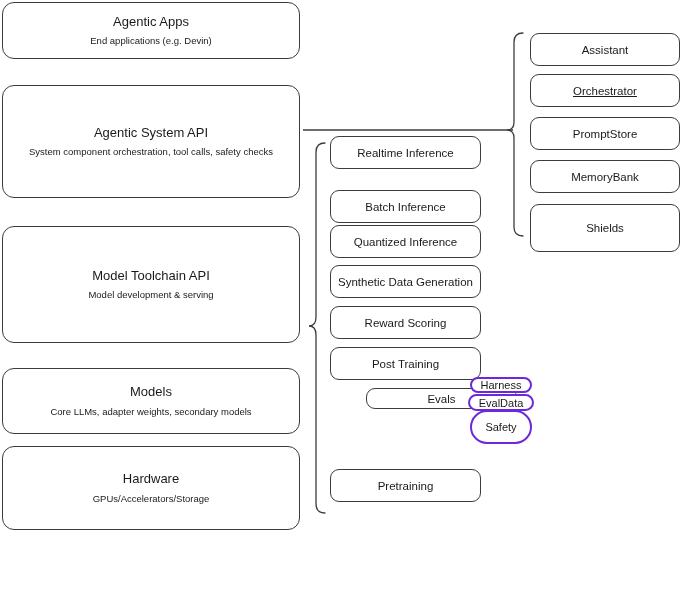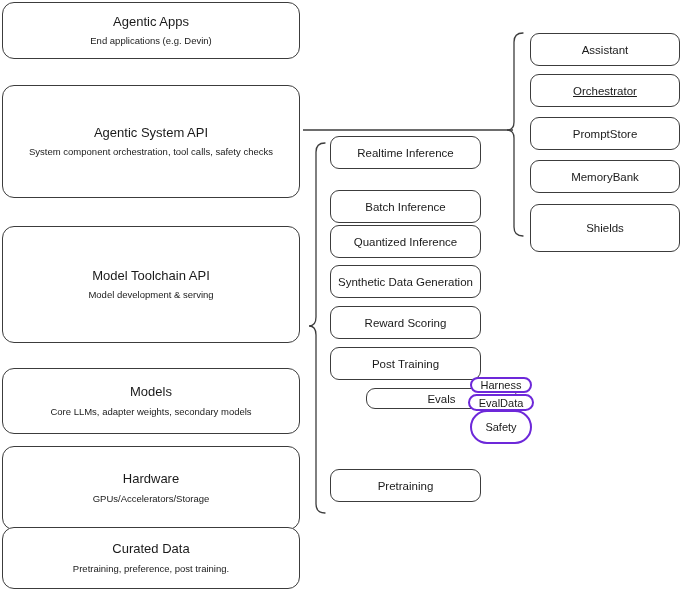--- a/index.html
+++ b/index.html
@@ -113,24 +113,20 @@
   <div class="box" style="left:2px; top:368px; width:298px; height:66px;">
     <div class="layer-title">Models</div>
     <div class="layer-sub">Core LLMs, adapter weights, secondary models</div>
   </div>
 
   <div class="box" style="left:2px; top:446px; width:298px; height:84px;align-items:center;">
     <div class="layer-title">Hardware</div>
     <div class="layer-sub">GPUs/Accelerators/Storage</div>
   </div>
 
-  <div class="box" style="left:2px; top:527px; width:298px; height:62px;">
-    <div class="layer-title">Curated Data</div>
-    <div class="layer-sub">Pretraining, preference, post training.</div>
-  </div>
 
   <div class="chip" style="left:330px; top:136px; width:151px; height:33px;">
     <span>Realtime Inference</span>
   </div>
   <div class="chip" style="left:330px; top:184px; width:151px; height:33px;margin-top:6px;">
     <span>Batch Inference</span>
   </div>
   <div class="chip" style="left:330px; top:265px; width:151px; height:33px;">
     <span>Synthetic Data Generation</span>
   </div>

